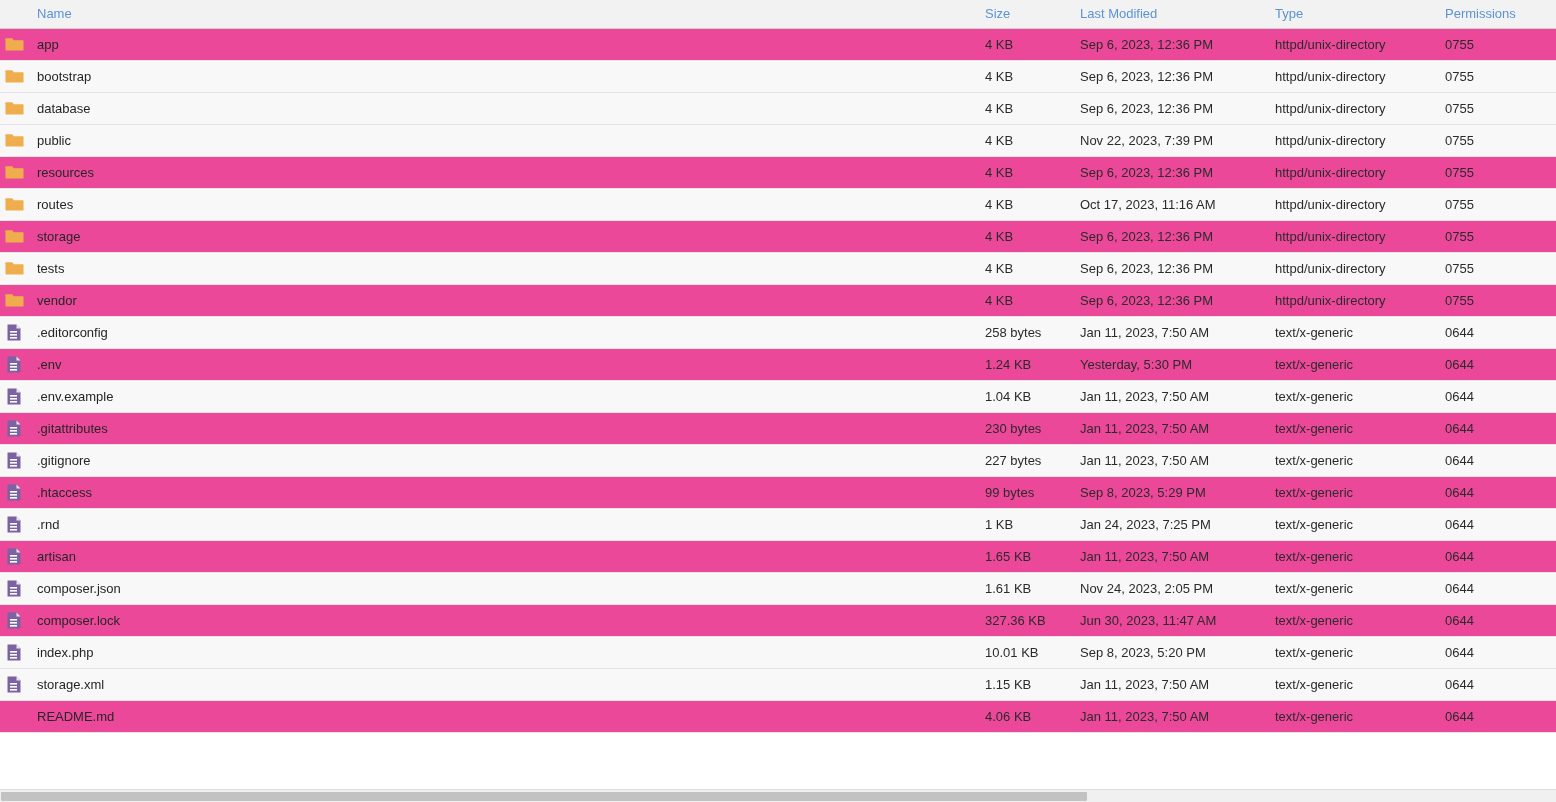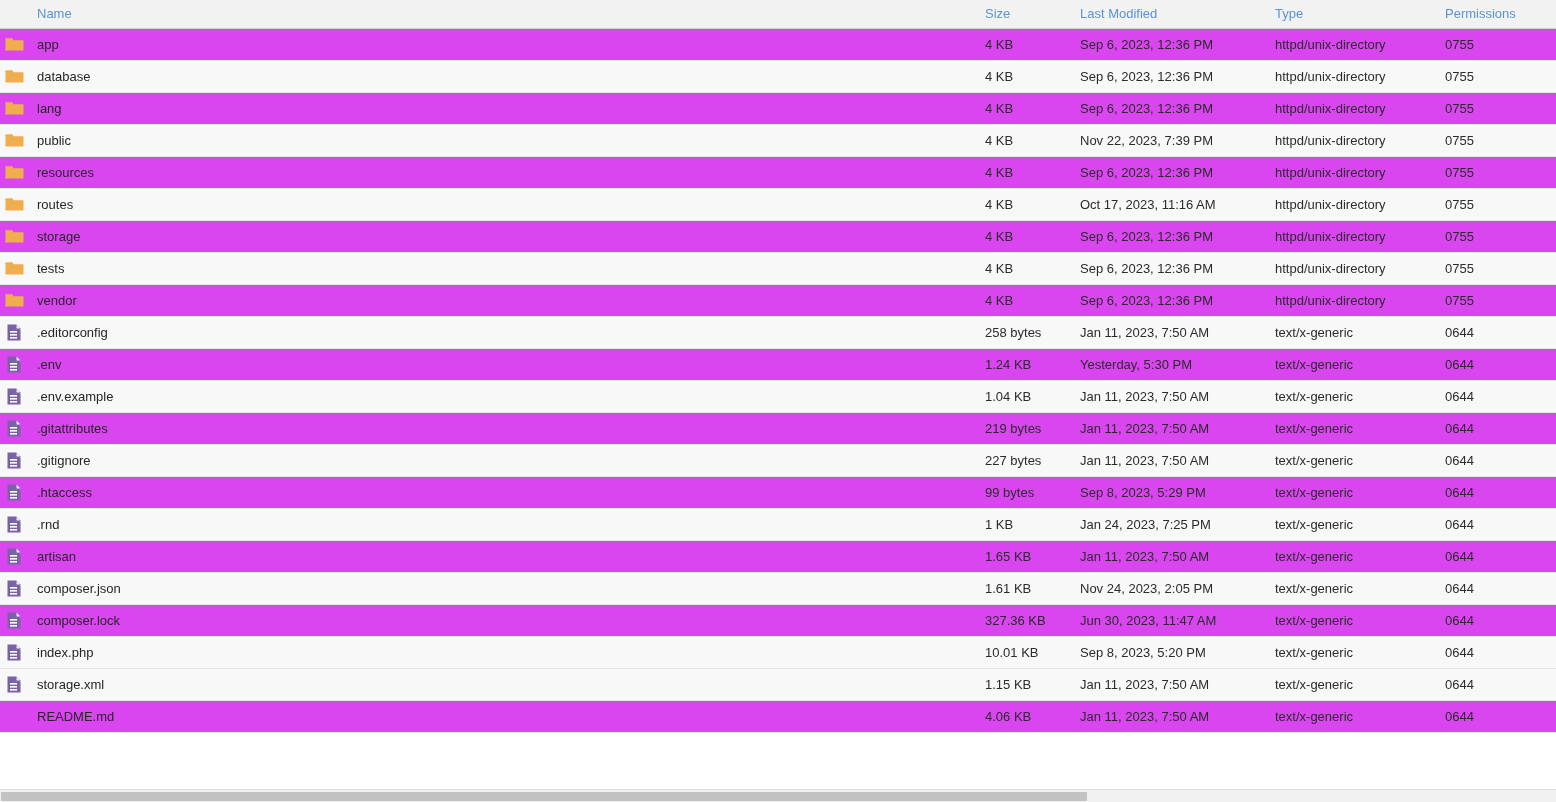--- a/index.html
+++ b/index.html
@@ -62,21 +62,21 @@
   .file-table th.col-icon { padding: 0; }
   .file-table th.col-name  { padding-left: 7px; }
   .file-table th.col-size  { padding-left: 0px; }
   .file-table th.col-date  { padding-left: 0px; margin-left: 44px; }
   .file-table th.col-type  { padding-left: 0px; }
   .file-table th.col-perm  { padding-left: 0px; margin-top: 8px; }
 
   
   .file-table tbody tr {
     height: 31px;
-    background: #d946ef;
+    background: #ec4899;
   }
   .file-table tbody tr.alt {
     background: #f8f8f8;
   }
   .file-table tbody td {
     height: 31px;
     padding: 0;
     border-bottom: 1px solid #e4e4e4;
     vertical-align: middle;
     font-size: 13px;
@@ -176,36 +176,36 @@
         </tr>
         <tr class="alt">
           <td class="cell-icon">
             <span class="icon-wrap">
               <svg width="19" height="19" viewBox="0 0 19 19" xmlns="http://www.w3.org/2000/svg">
                 <path d="M0.5 3.5 H7.2 L8.6 5.2 H18.5 V15.5 H0.5 Z" fill="#f0ad4e"></path>
                 <path d="M0.5 3.5 H7.2 L8.6 5.2 H0.5 Z" fill="#f0ad4e"></path>
               </svg>
             </span>
           </td>
+          <td class="cell-name">bootstrap</td>
+          <td class="cell-size">4 KB</td>
+          <td class="cell-date">Sep 6, 2023, 12:36 PM</td>
+          <td class="cell-type">httpd/unix-directory</td>
+          <td class="cell-perm">0755</td>
+        </tr>
+        <tr class="alt">
+          <td class="cell-icon">
+            <span class="icon-wrap">
+              <svg width="19" height="19" viewBox="0 0 19 19" xmlns="http://www.w3.org/2000/svg">
+                <path d="M0.5 3.5 H7.2 L8.6 5.2 H18.5 V15.5 H0.5 Z" fill="#f0ad4e"></path>
+                <path d="M0.5 3.5 H7.2 L8.6 5.2 H0.5 Z" fill="#f0ad4e"></path>
+              </svg>
+            </span>
+          </td>
           <td class="cell-name">database</td>
-          <td class="cell-size">4 KB</td>
-          <td class="cell-date">Sep 6, 2023, 12:36 PM</td>
-          <td class="cell-type">httpd/unix-directory</td>
-          <td class="cell-perm">0755</td>
-        </tr>
-        <tr>
-          <td class="cell-icon">
-            <span class="icon-wrap">
-              <svg width="19" height="19" viewBox="0 0 19 19" xmlns="http://www.w3.org/2000/svg">
-                <path d="M0.5 3.5 H7.2 L8.6 5.2 H18.5 V15.5 H0.5 Z" fill="#f0ad4e"></path>
-                <path d="M0.5 3.5 H7.2 L8.6 5.2 H0.5 Z" fill="#f0ad4e"></path>
-              </svg>
-            </span>
-          </td>
-          <td class="cell-name">lang</td>
           <td class="cell-size">4 KB</td>
           <td class="cell-date">Sep 6, 2023, 12:36 PM</td>
           <td class="cell-type">httpd/unix-directory</td>
           <td class="cell-perm">0755</td>
         </tr>
         <tr class="alt">
           <td class="cell-icon">
             <span class="icon-wrap">
               <svg width="19" height="19" viewBox="0 0 19 19" xmlns="http://www.w3.org/2000/svg">
                 <path d="M0.5 3.5 H7.2 L8.6 5.2 H18.5 V15.5 H0.5 Z" fill="#f0ad4e"></path>
@@ -354,21 +354,21 @@
               <svg width="19" height="19" viewBox="0 0 19 19" xmlns="http://www.w3.org/2000/svg">
                 <path d="M2.5 1.5 H11.5 L15.5 5.5 V17.5 H2.5 Z" fill="#7b62a3"></path>
                 <path d="M11.5 1.5 L15.5 5.5 H11.5 Z" fill="#ffffff" opacity="0.85"></path>
                 <rect x="5" y="8" width="7" height="1.6" fill="#ffffff"></rect>
                 <rect x="5" y="11" width="7" height="1.6" fill="#ffffff"></rect>
                 <rect x="5" y="14" width="7" height="1.6" fill="#ffffff"></rect>
               </svg>
             </span>
           </td>
           <td class="cell-name">.gitattributes</td>
-          <td class="cell-size">219 bytes</td>
+          <td class="cell-size">230 bytes</td>
           <td class="cell-date">Jan 11, 2023, 7:50 AM</td>
           <td class="cell-type">text/x-generic</td>
           <td class="cell-perm">0644</td>
         </tr>
         <tr class="alt">
           <td class="cell-icon">
             <span class="icon-wrap">
               <svg width="19" height="19" viewBox="0 0 19 19" xmlns="http://www.w3.org/2000/svg">
                 <path d="M2.5 1.5 H11.5 L15.5 5.5 V17.5 H2.5 Z" fill="#7b62a3"></path>
                 <path d="M11.5 1.5 L15.5 5.5 H11.5 Z" fill="#ffffff" opacity="0.85"></path>

